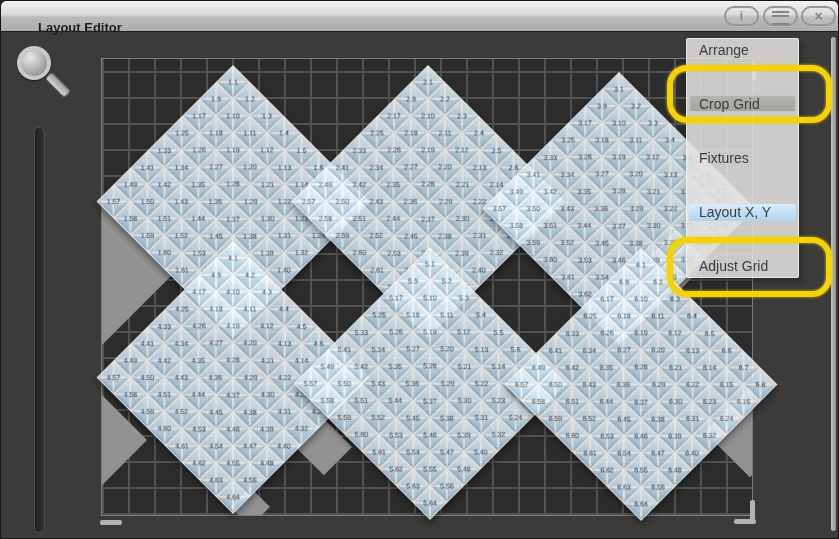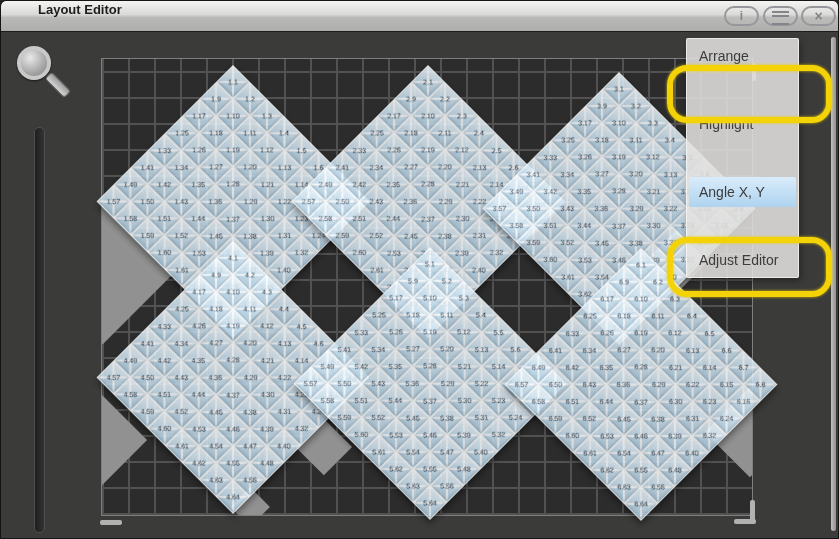--- a/index.html
+++ b/index.html
@@ -2,21 +2,21 @@
 <html><head>
 <meta charset="utf-8">
 <style>
   html,body{margin:0;padding:0;background:#222;font-family:"Liberation Sans",sans-serif;}
   #window{position:relative;width:839px;height:539px;background:#3b3b39;overflow:hidden;
           border:1px solid #141414;box-sizing:border-box;border-radius:6px 6px 0 0;}
   
   #titlebar{position:absolute;left:0;top:0;width:100%;height:30px;
     background:linear-gradient(#f4f4f2 0%,#d9d9d7 45%,#b9b9b7 55%,#adadab 100%);
     border-bottom:1px solid #1c1c1c;border-radius:5px 5px 0 0;}
-  #title{position:absolute;left:17px;top:1px;font-size:13px;font-weight:bold;color:#1d1d1d;padding-left:20px;}
+  #title{position:absolute;left:17px;top:19px;font-size:13px;font-weight:bold;color:#1d1d1d;padding-left:20px;}
   .winbtn{position:absolute;top:5px;width:35px;height:20px;border:2px solid #97979b;
     border-radius:10px;background:rgba(255,255,255,0.06);color:#84848a;
     font-size:12px;font-weight:bold;text-align:center;line-height:16px;box-sizing:border-box;}
   #btn-info{left:723px;}
   #btn-menu{left:762px;}
   #btn-close{left:800px;font-size:14px;}
   .hamlines{display:inline-block;width:17px;height:10px;margin-top:3px;
     border-top:2px solid #84848a;border-bottom:2px solid #84848a;}
   .hamlines i{display:block;height:2px;background:#84848a;margin-top:2px;}
   
@@ -1268,22 +1268,23 @@
       <div class="handle" style="left: 99px; top: 519px; width: 22px; height: 5px;"></div>
       <div class="handle" style="left: 733px; top: 518px; width: 22px; height: 5px;"></div>
       <div class="handle" style="left: 749px; top: 499px; width: 5px; height: 21px;"></div>
       <div class="handle" style="left: 751px; top: 62px; width: 4px; height: 18px;"></div>
     </div>
 
   <div id="edge-strip"></div>
 
   <div id="menu">
       <div class="menu-item">Arrange</div>
-      <div class="menu-item">Highlight</div>
-      <div class="menu-item active">Angle X, Y</div>
-      <div class="menu-item">Adjust Editor</div>
+      <div class="menu-item pressed">Crop Grid</div>
+      <div class="menu-item">Fixtures</div>
+      <div class="menu-item active">Layout X, Y</div>
+      <div class="menu-item">Adjust Grid</div>
     </div>
 
   <div id="rings">
       <div class="ring" style="left: 666px; top: 64px; width: 153px; height: 46px;"></div>
       <div class="ring" style="left: 666px; top: 236px; width: 153px; height: 48px;"></div>
     </div>
 </div>
 
 </body></html>

